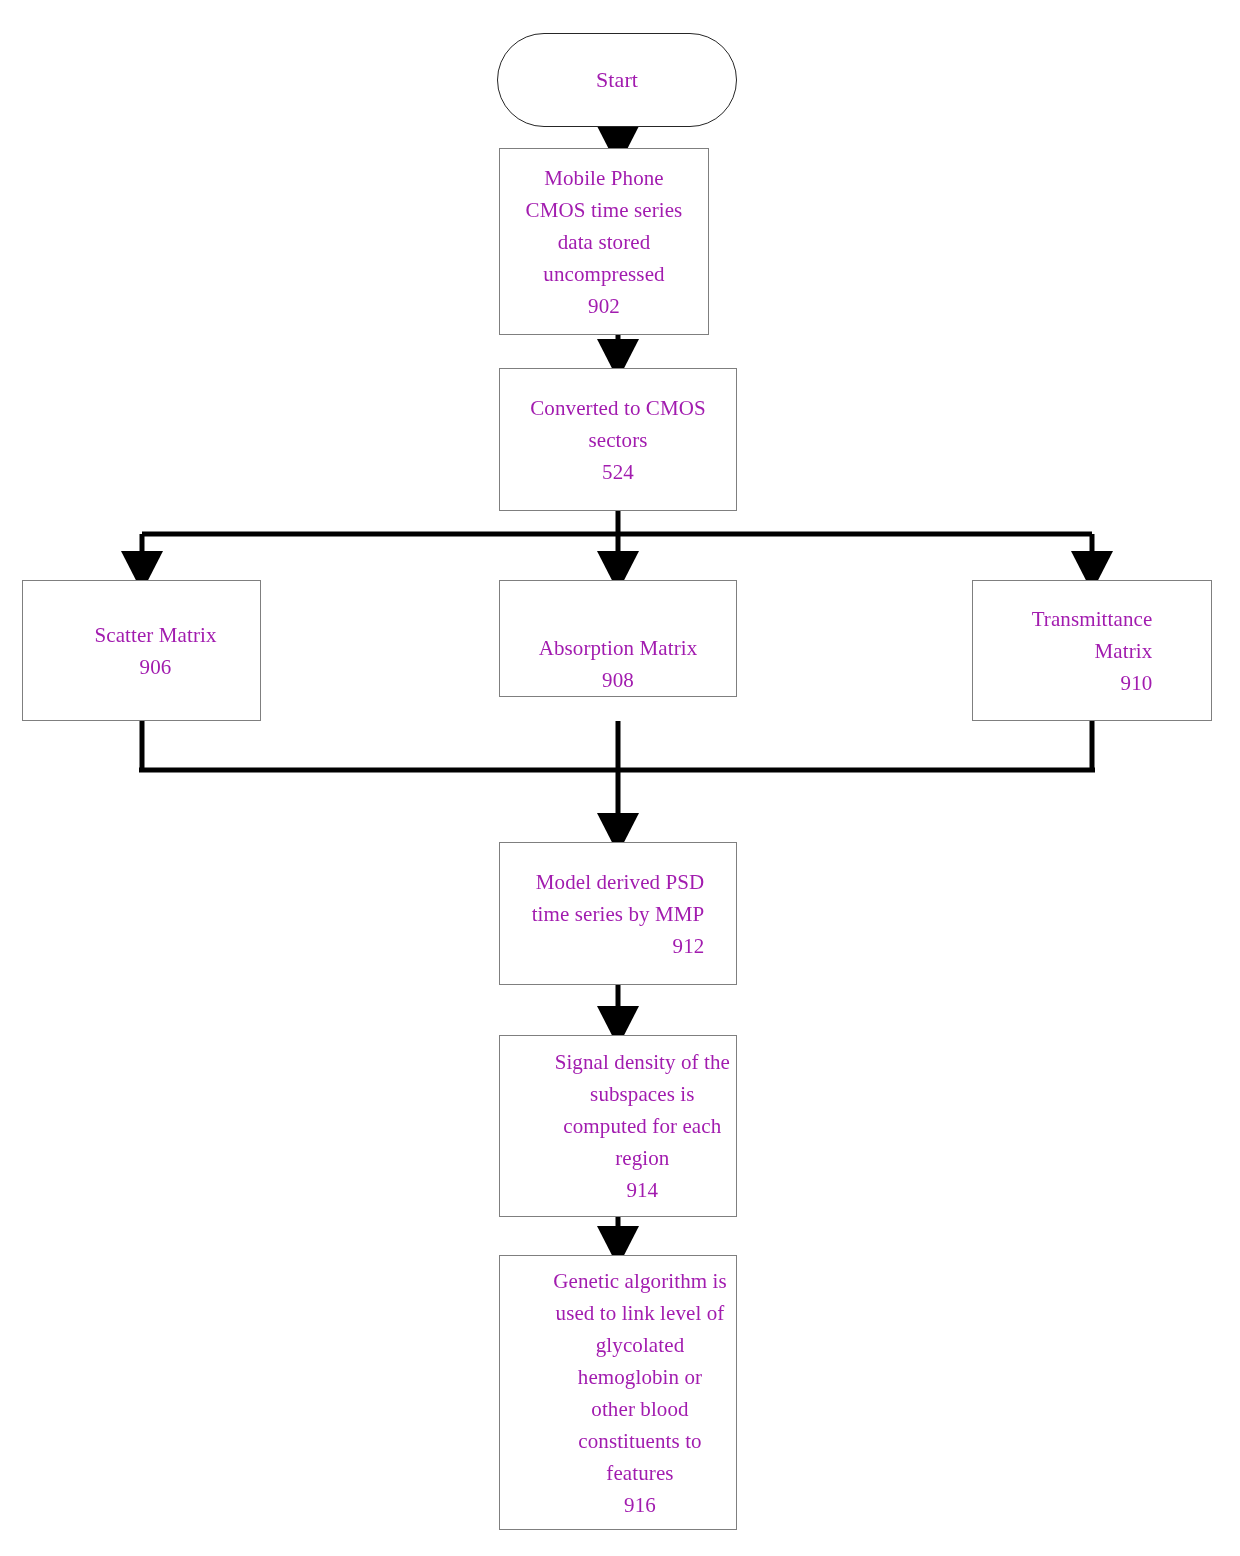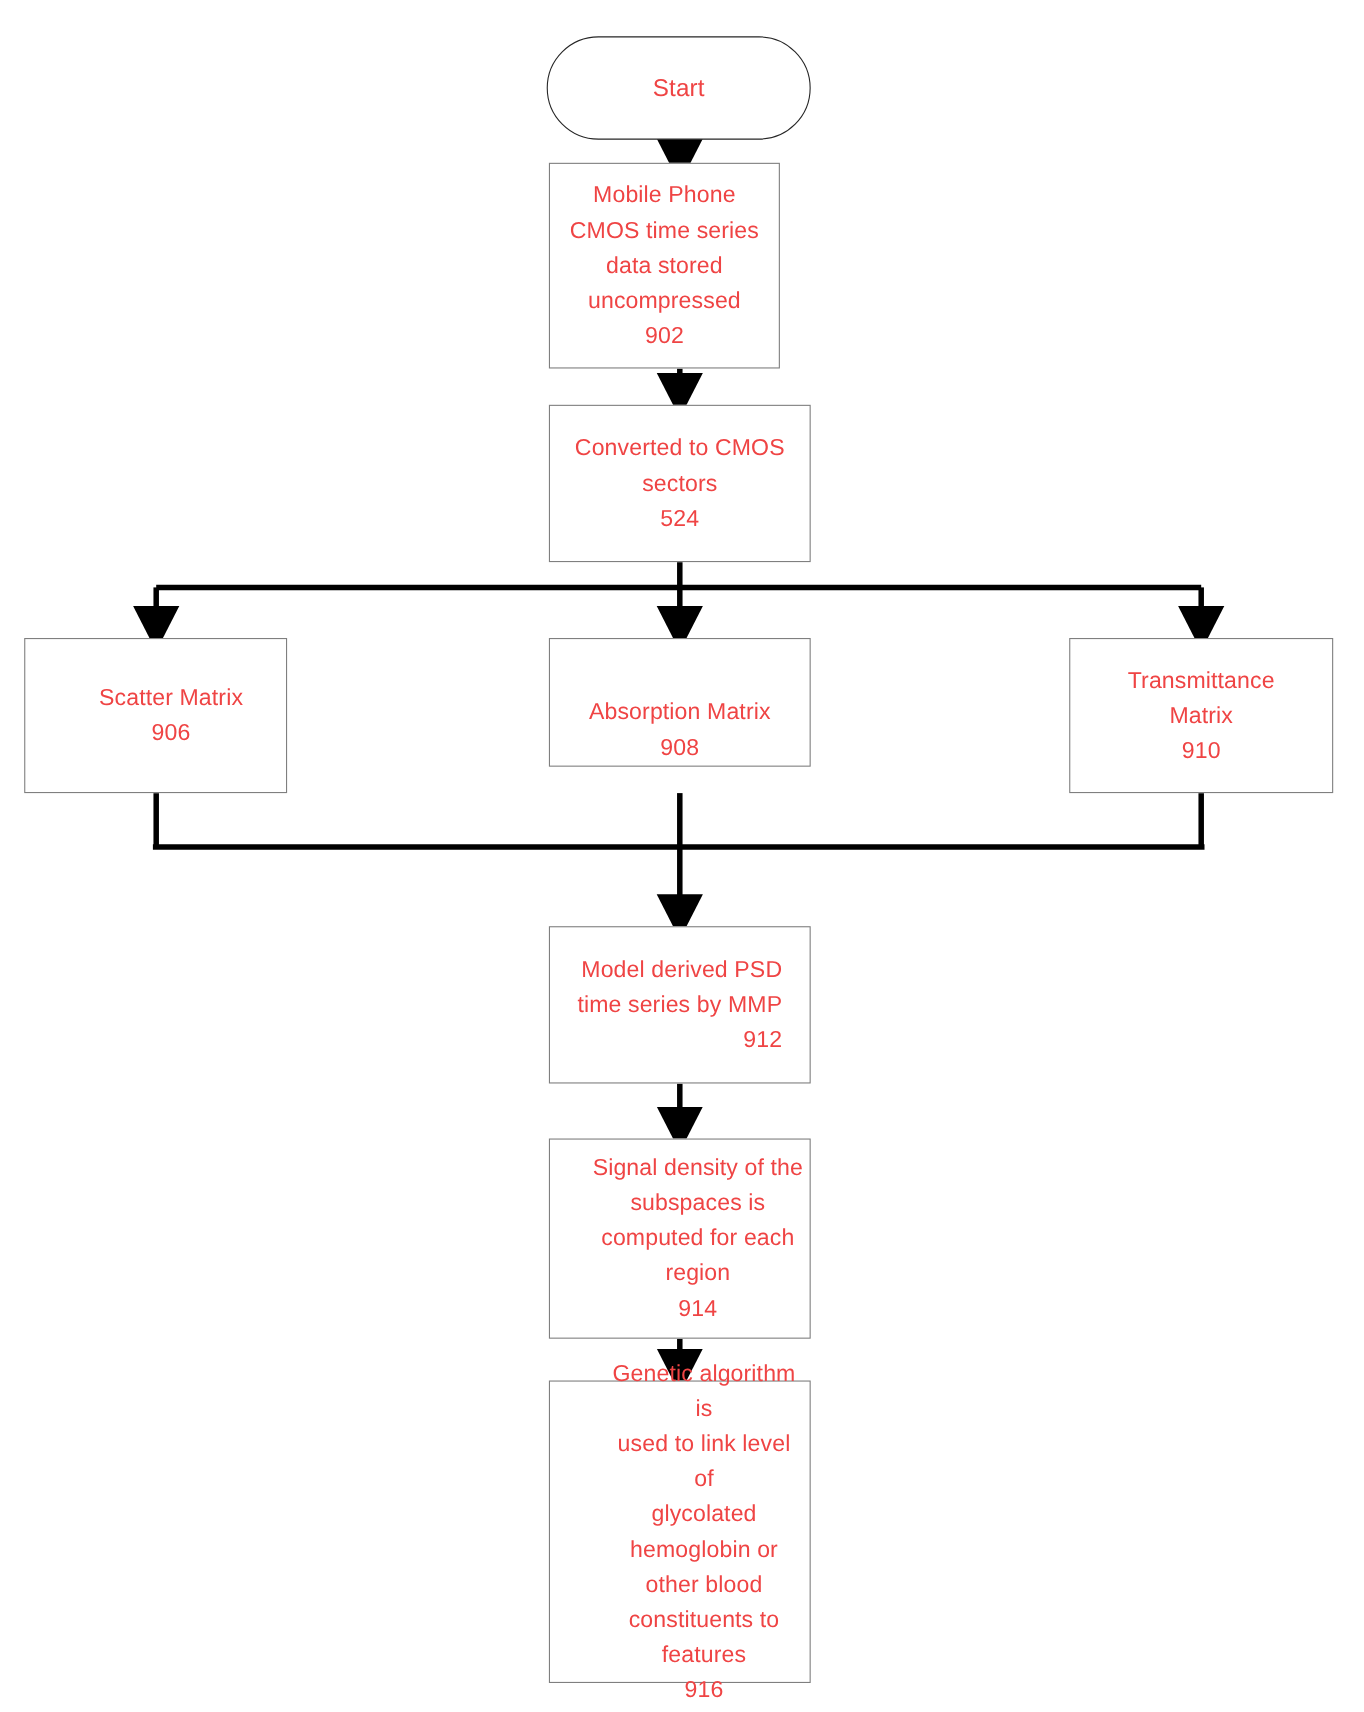--- a/index.html
+++ b/index.html
@@ -36,24 +36,25 @@
     justify-content: center;
     text-align: center;
   }
   .node.terminator {
     border-radius: 999px;
     border: 1px solid #262626;
   }
   .node-text {
     font-size: 21px;
     line-height: 32px;
-    color: #ef4444;
+    color: #a21caf;
     white-space: pre-line;
     padding: 0 6px;
     letter-spacing: 0.1px;
+    font-family: Liberation Serif, serif;
   }
   .node.terminator .node-text {
     font-size: 22px;
   }
 </style>
 </head>
 <body>
 
 <div id="diagram-root">
 
@@ -127,21 +128,21 @@
   <div class="node" style="left:22px; top:580px; width:239px; height:141px;padding-left:28px;">
     <span class="node-text">Scatter Matrix
 906</span>
   </div>
 
   <div class="node" style="left:499px; top:580px; width:238px; height:117px;align-items:flex-end;">
     <span class="node-text">Absorption Matrix
 908</span>
   </div>
 
-  <div class="node" style="left:972px; top:580px; width:240px; height:141px;">
+  <div class="node" style="left:972px; top:580px; width:240px; height:141px;text-align:right;">
     <span class="node-text">Transmittance
 Matrix
 910</span>
   </div>
 
   <div class="node" style="left:499px; top:842px; width:238px; height:143px;text-align:right;">
     <span class="node-text">Model derived PSD
 time series by MMP
 912</span>
   </div>

